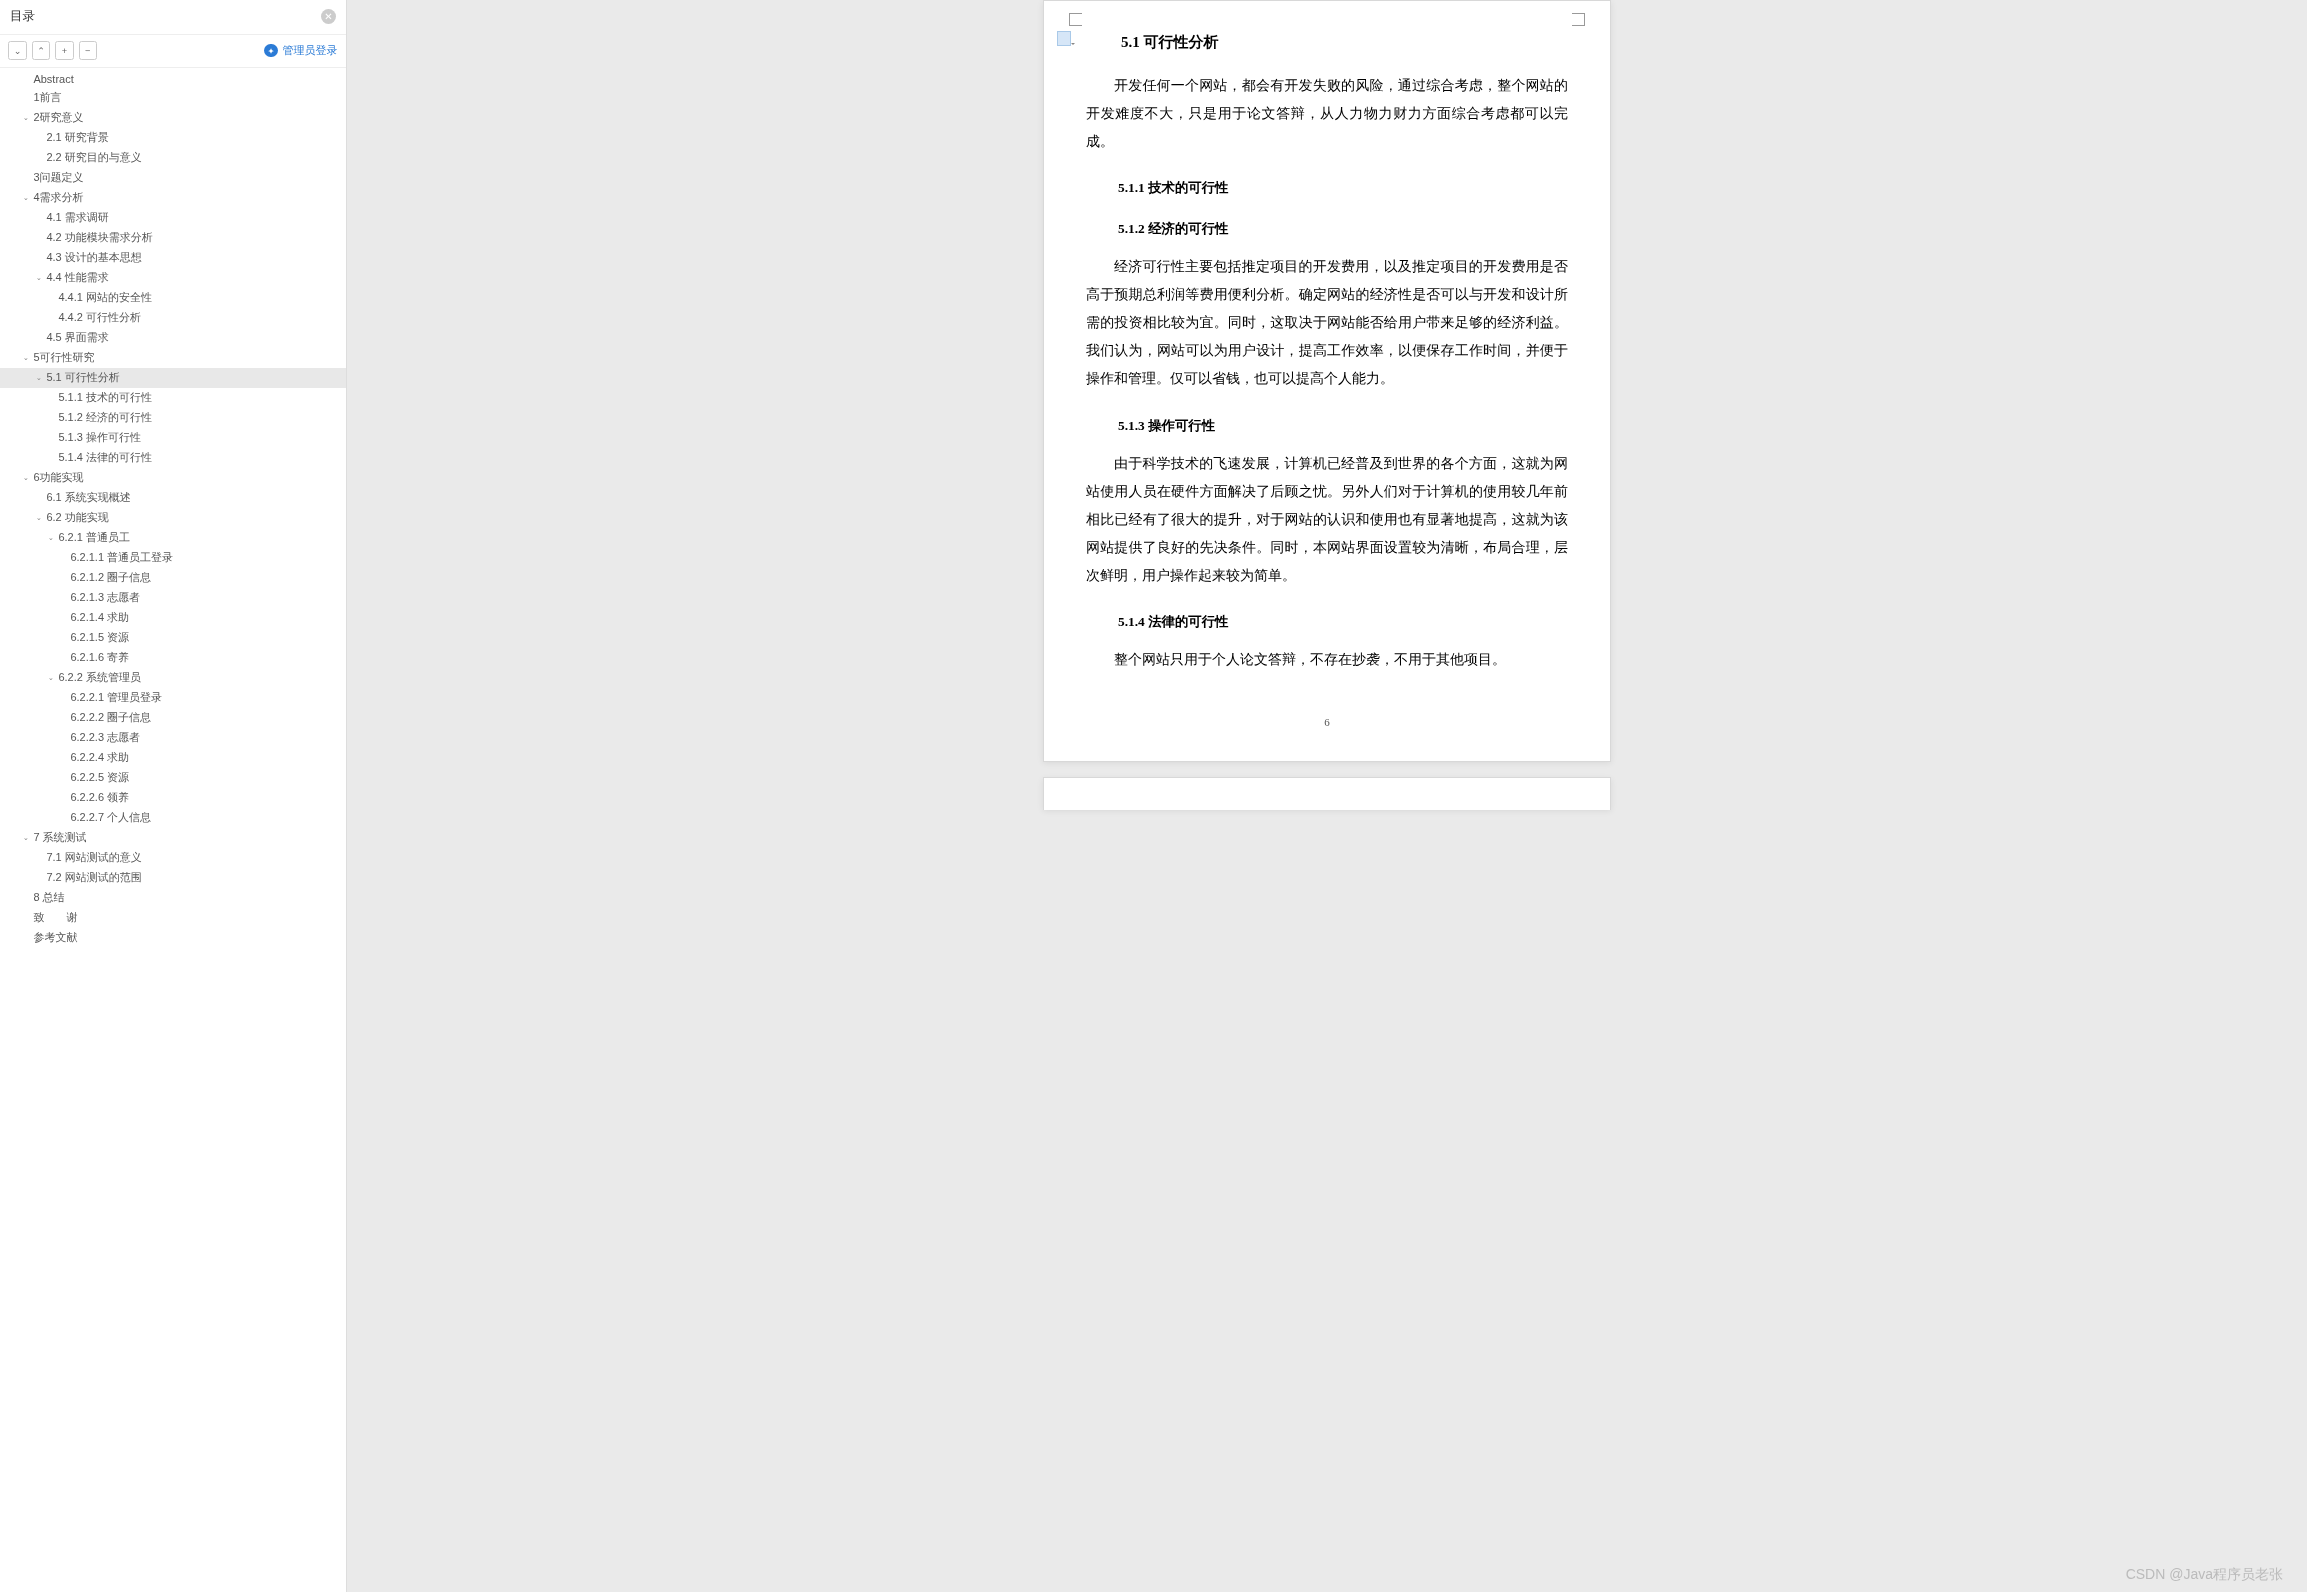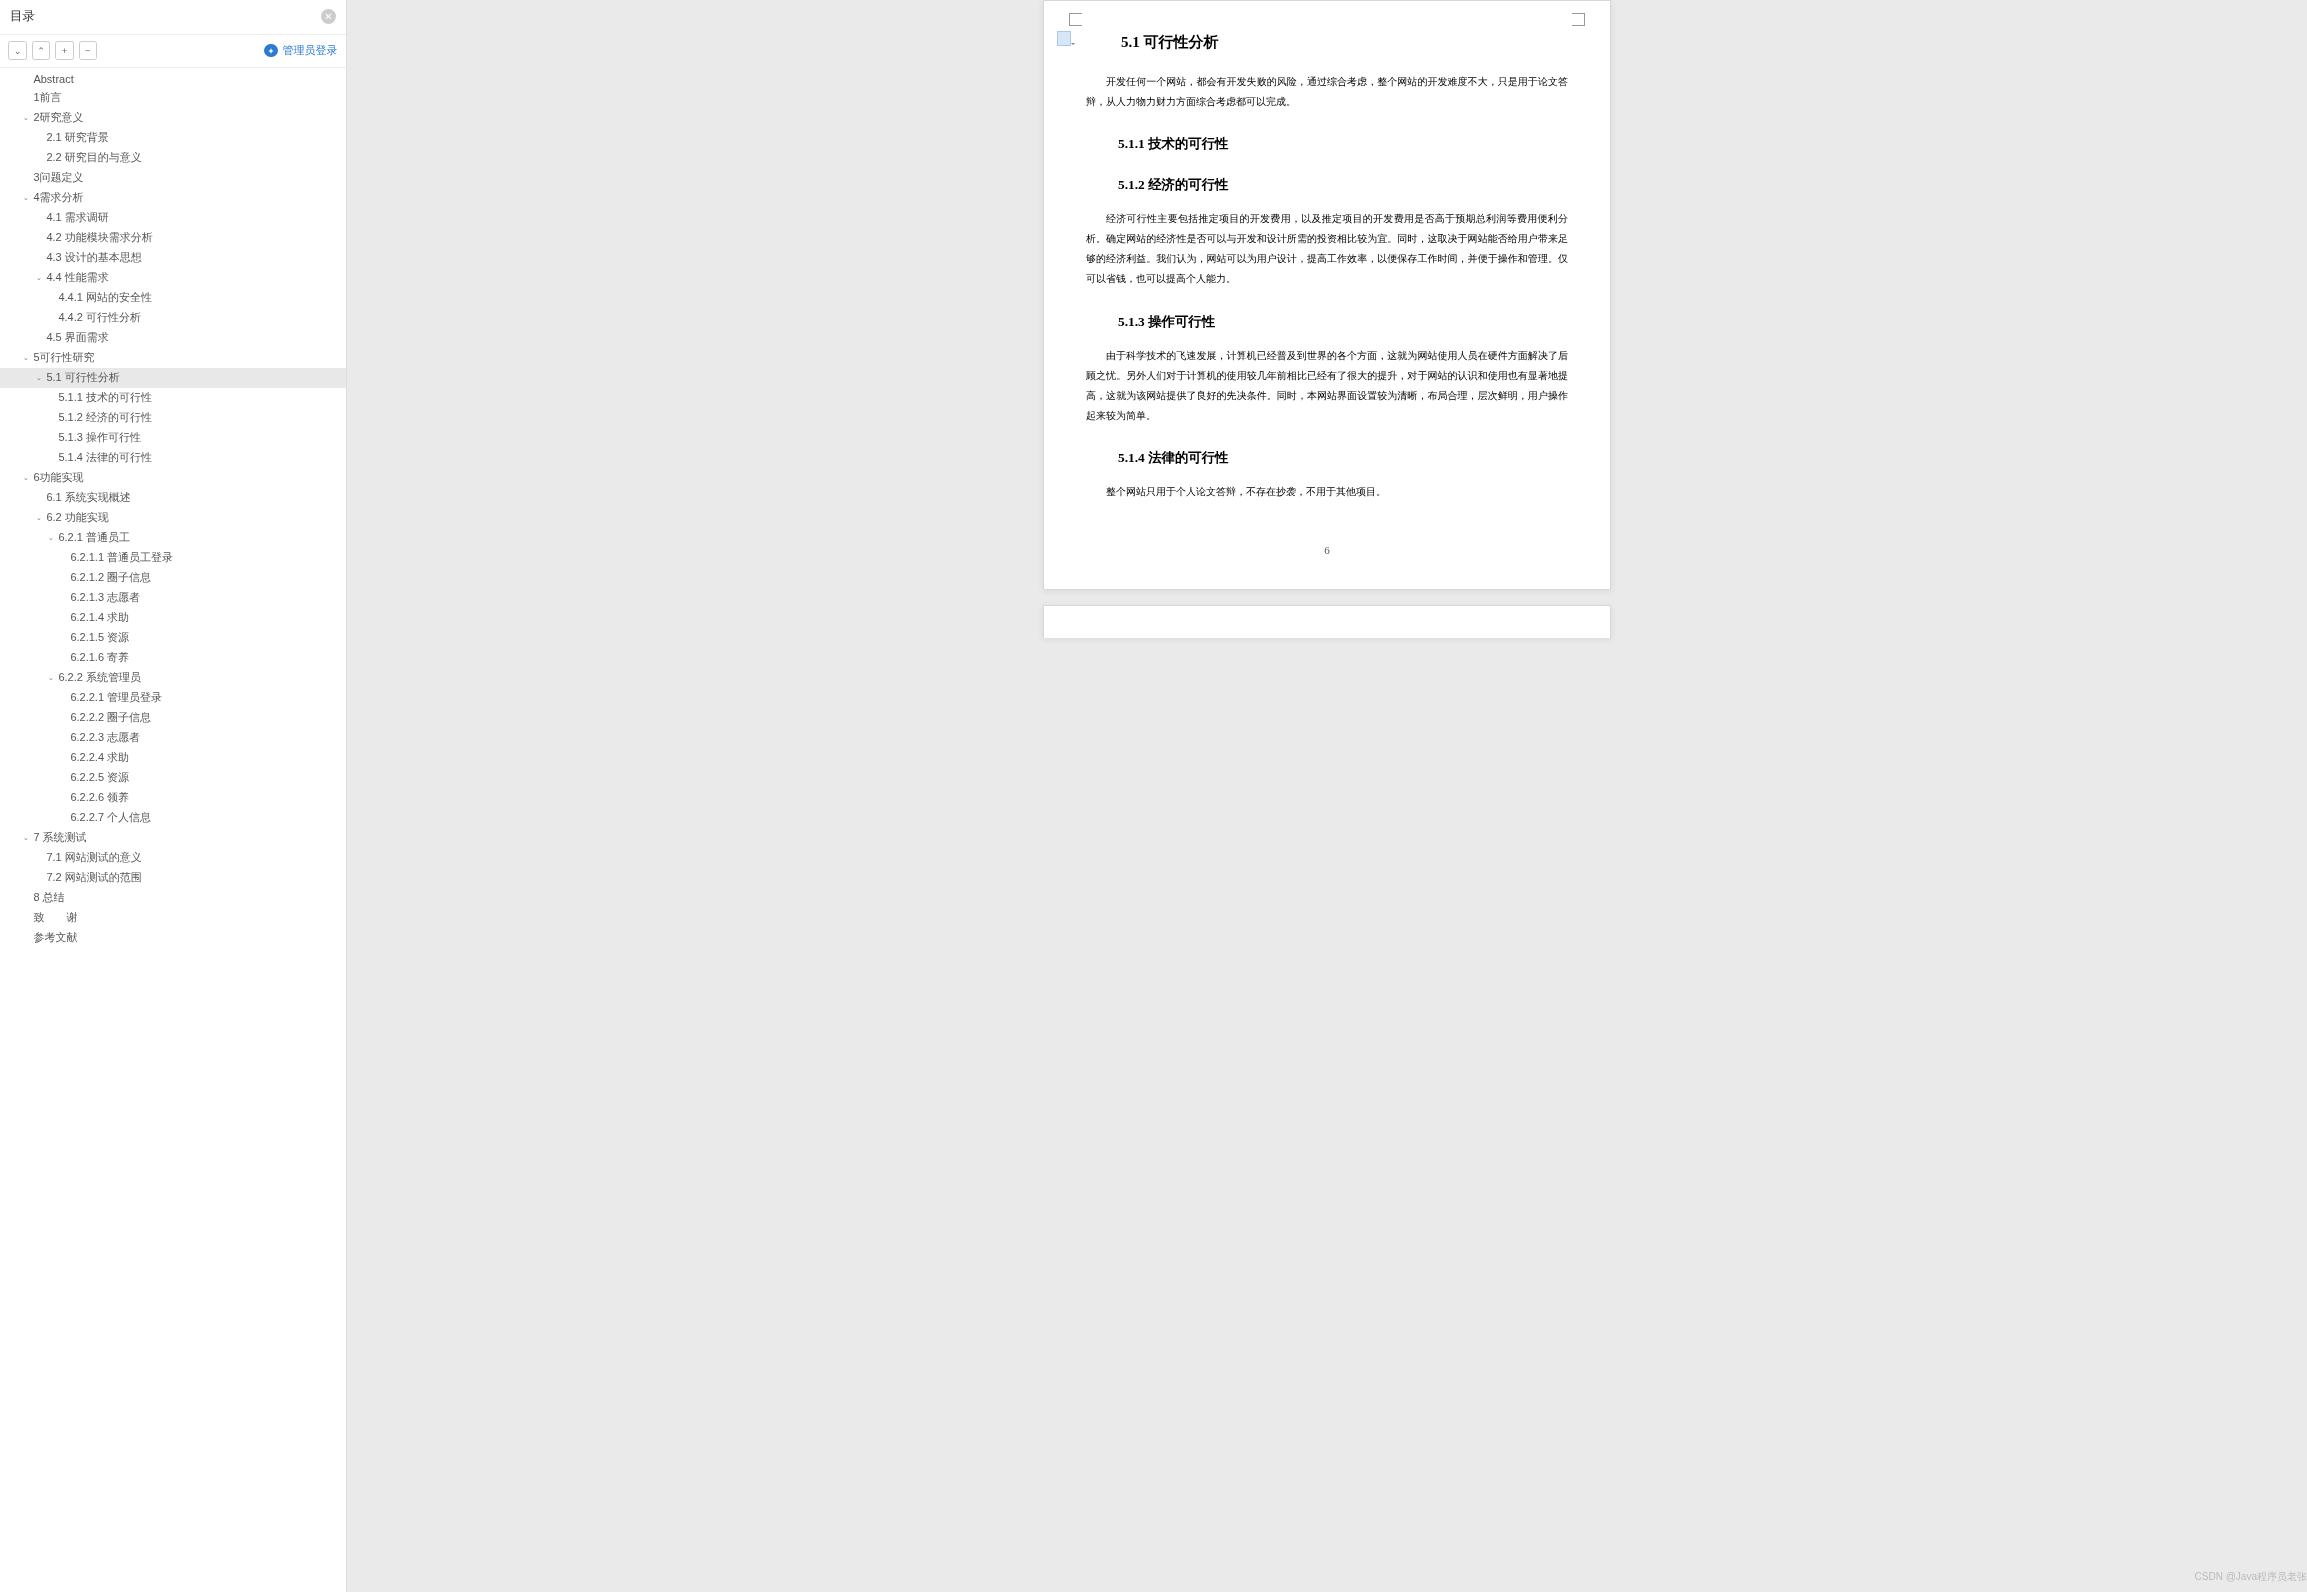--- a/index.html
+++ b/index.html
@@ -169,38 +169,38 @@
       margin: 6.7px 0 20px 35px;
       color: #000;
     }
     h3.doc-h {
       font-size: 13.4px;
       font-weight: bold;
       margin: 23.4px 0 15px 32px;
       color: #000;
     }
     p.doc-p {
-      font-size: 10px;
+      font-size: 14px;
       line-height: 2.0;
       color: #000;
       text-indent: 2em;
       margin: 0 0 3.3px 0;
       text-align: justify;
     }
     .page-num {
       text-align: center;
       font-size: 11px;
       color: #555;
       margin-top: 42px;
     }
     .watermark {
       position: fixed;
-      right: 0;
+      right: 24px;
       bottom: 8.4px;
-      font-size: 10px;
+      font-size: 14px;
       color: #bbb;
       font-family: Arial, sans-serif;
     }
     .next-page-stub {
       width: 568px;
       height: 33px;
       background: #fff;
       border: 0.8px solid #d8d8d8;
       border-bottom: none;
       box-shadow: 0 1.7px 6.7px rgba(0,0,0,0.08);

